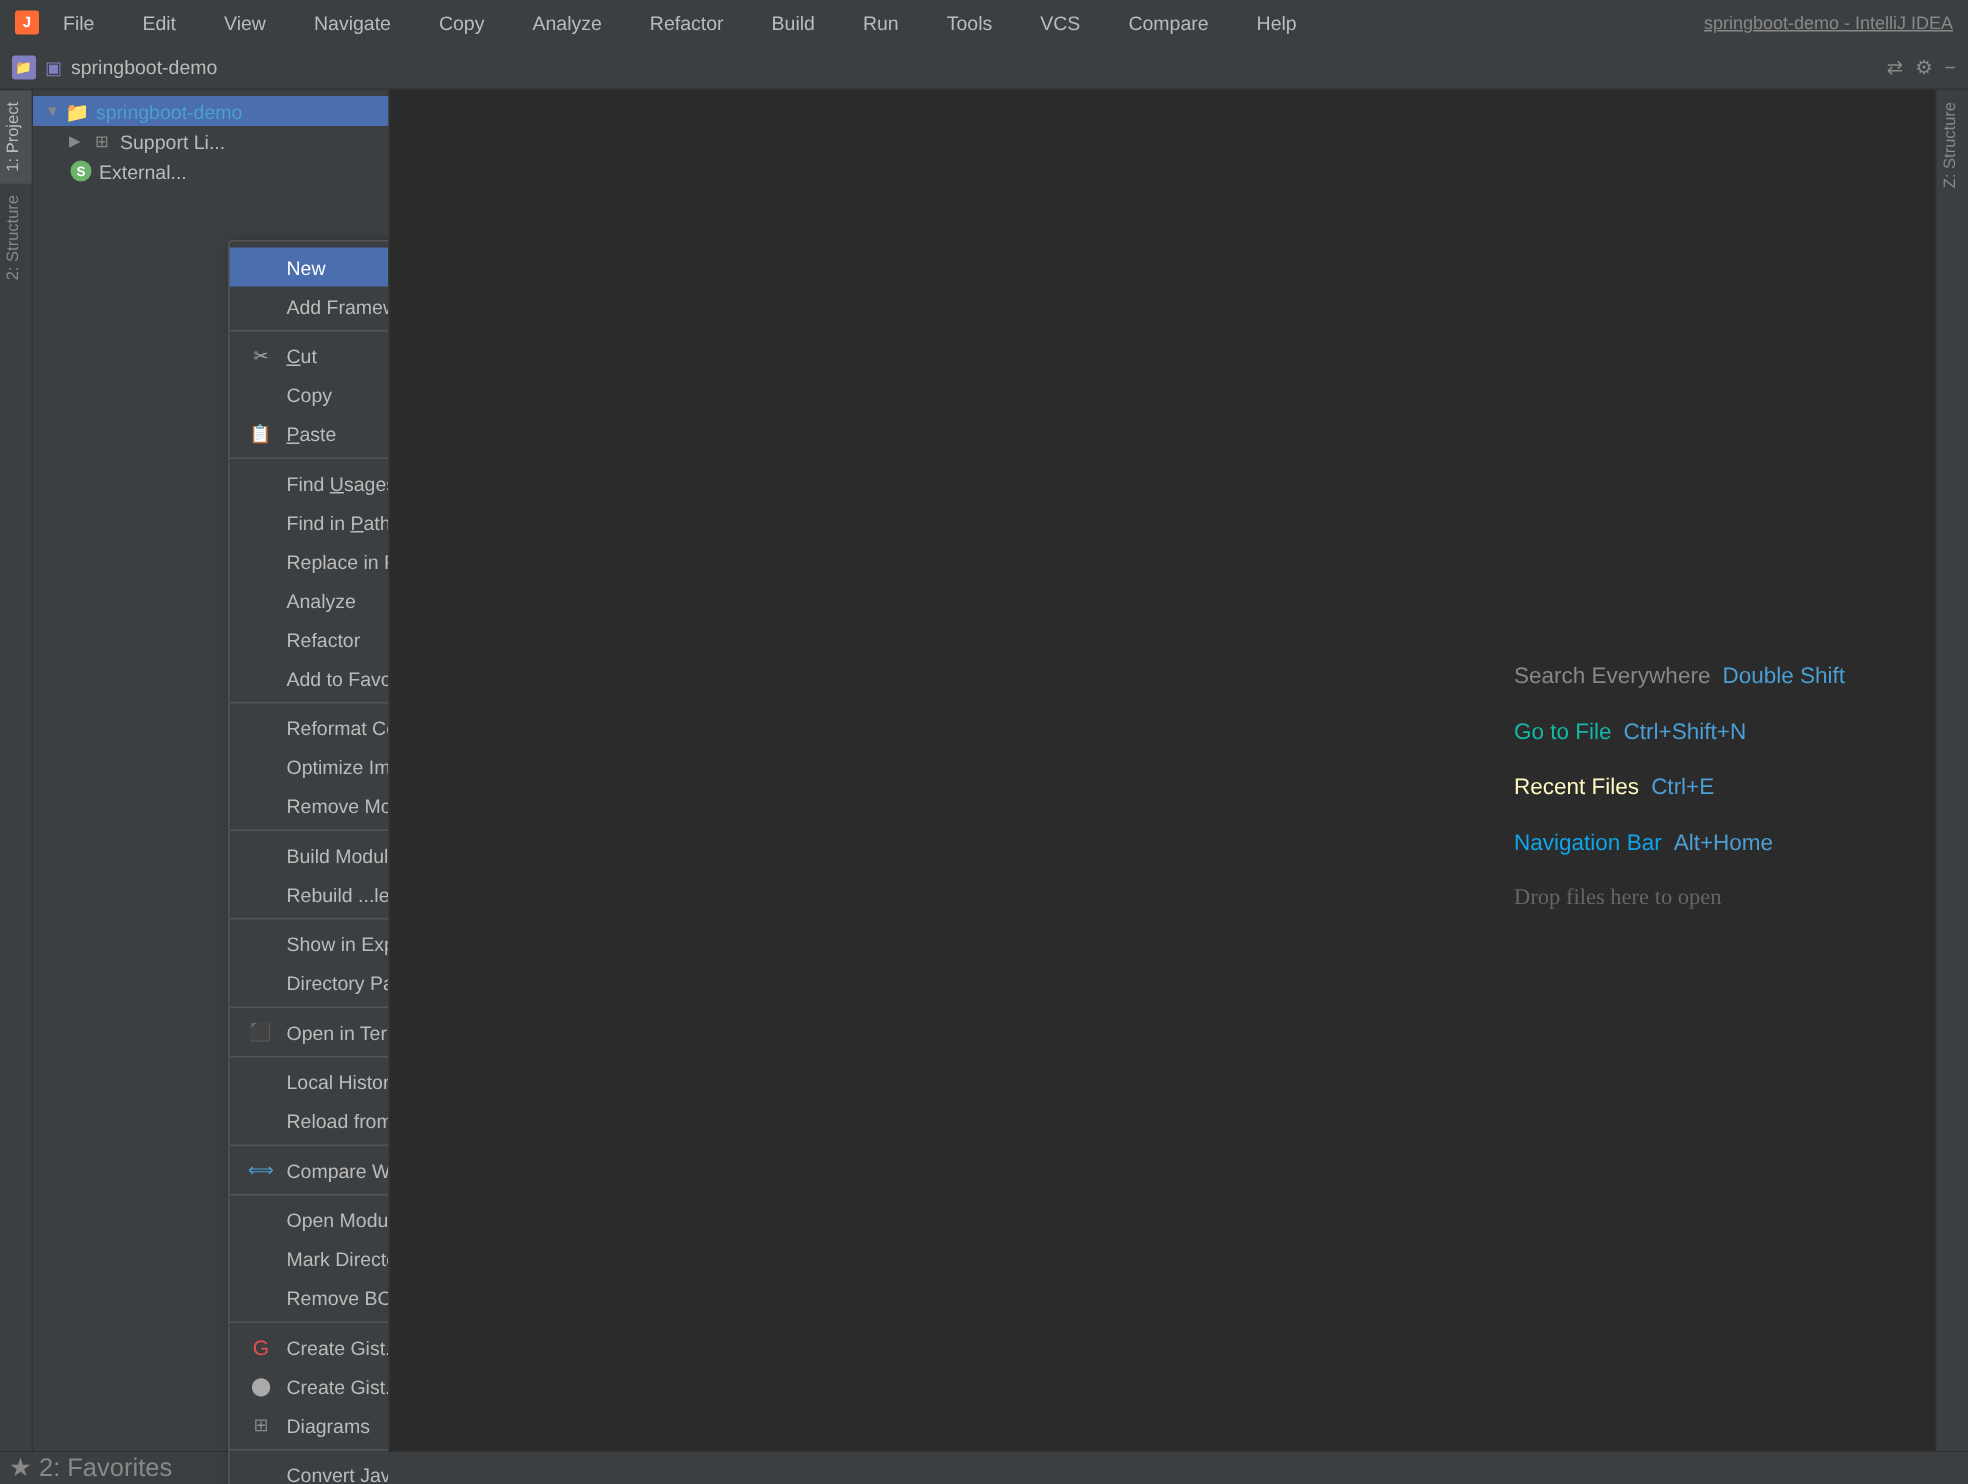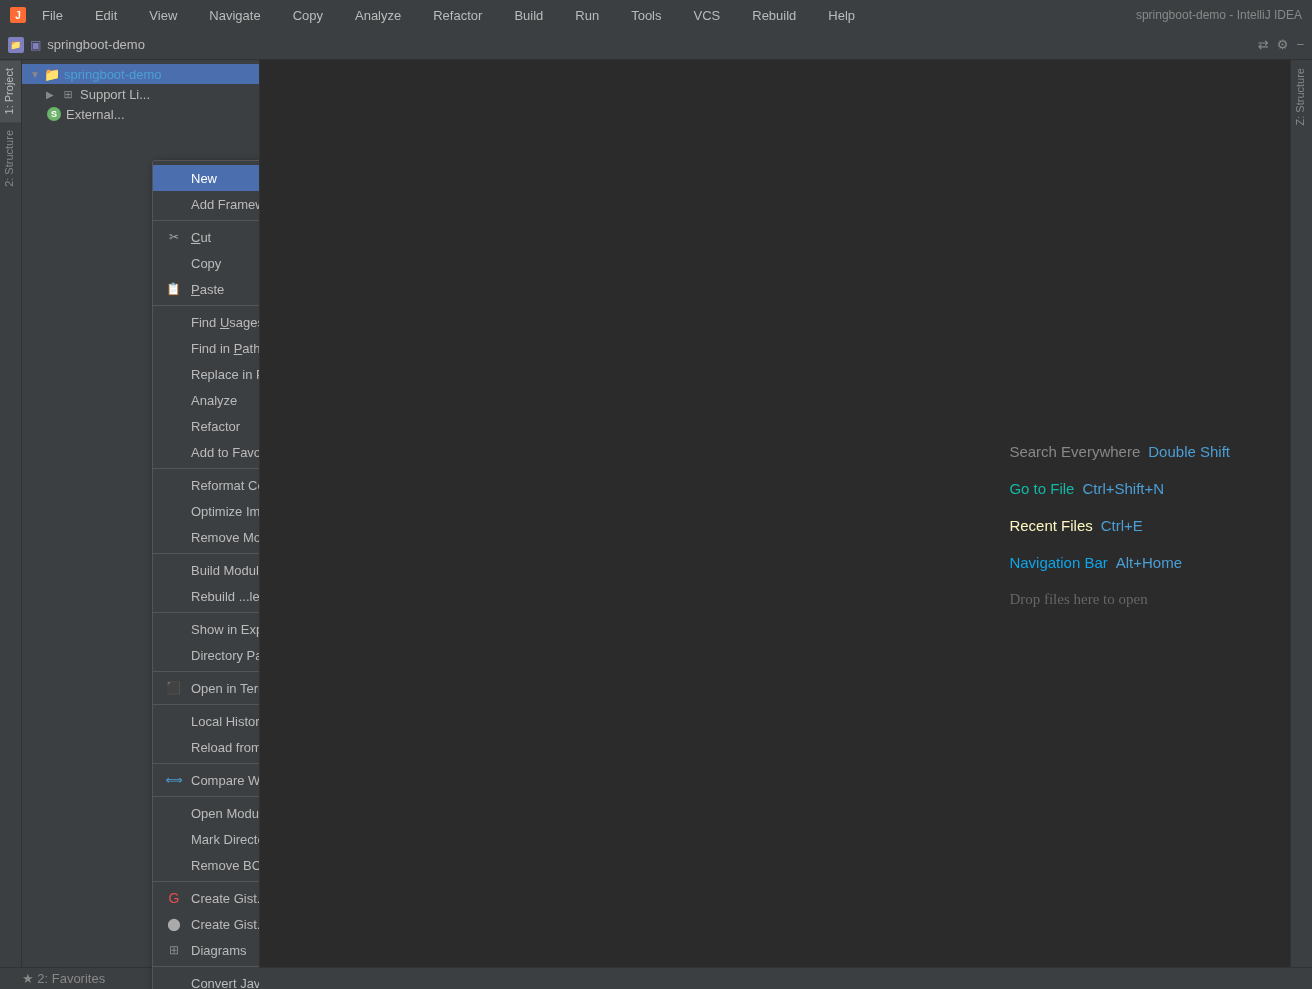--- a/index.html
+++ b/index.html
@@ -40,20 +40,21 @@
     }
     .menu-bar span {
       padding: 3px 8px;
       cursor: pointer;
       border-radius: 3px;
     }
     .title-text {
       margin-left: auto;
       color: #888;
       font-size: 12px;
+      text-decoration: underline;
     }
 
     
     .project-bar {
       height: 30px;
       background: #3c3f41;
       border-bottom: 1px solid #323232;
       display: flex;
       align-items: center;
       padding: 0 8px;
@@ -220,21 +221,21 @@
     <span>Edit</span>
     <span>View</span>
     <span>Navigate</span>
     <span>Copy</span>
     <span>Analyze</span>
     <span>Refactor</span>
     <span>Build</span>
     <span>Run</span>
     <span>Tools</span>
     <span>VCS</span>
-    <span>Rebuild</span>
+    <span>Compare</span>
     <span>Help</span>
   </div>
   <div class="title-text">springboot-demo - IntelliJ IDEA</div>
 </div>
 
 <div class="project-bar">
   <div class="project-icon">📁</div>
   <span style="color:#8080c0; font-size:12px;">▣</span>
   <span style="color:#bbbbbb; font-size:13px; font-weight:500;">springboot-demo</span>
   <div class="project-actions">
@@ -491,14 +492,14 @@
 
   </div>
 
   <div class="sidebar-right">
     <div style="writing-mode: vertical-rl; transform: rotate(180deg); padding: 8px 3px; font-size: 11px; color: #888; cursor: pointer;">Z: Structure</div>
   </div>
 
 </div>
 
 <div style="position: fixed; bottom: 0; left: 0; right: 0; height: 22px; background: #3c3f41; border-top: 1px solid #323232; display: flex; align-items: center; padding: 0 6px;">
-  <span style="font-size: 13px; color: #888; cursor: pointer; margin-left: 16px;">★ 2: Favorites</span>
+  <span style="font-size: 17px; color: #888; cursor: pointer;">★ 2: Favorites</span>
 </div>
 
 </body></html>

